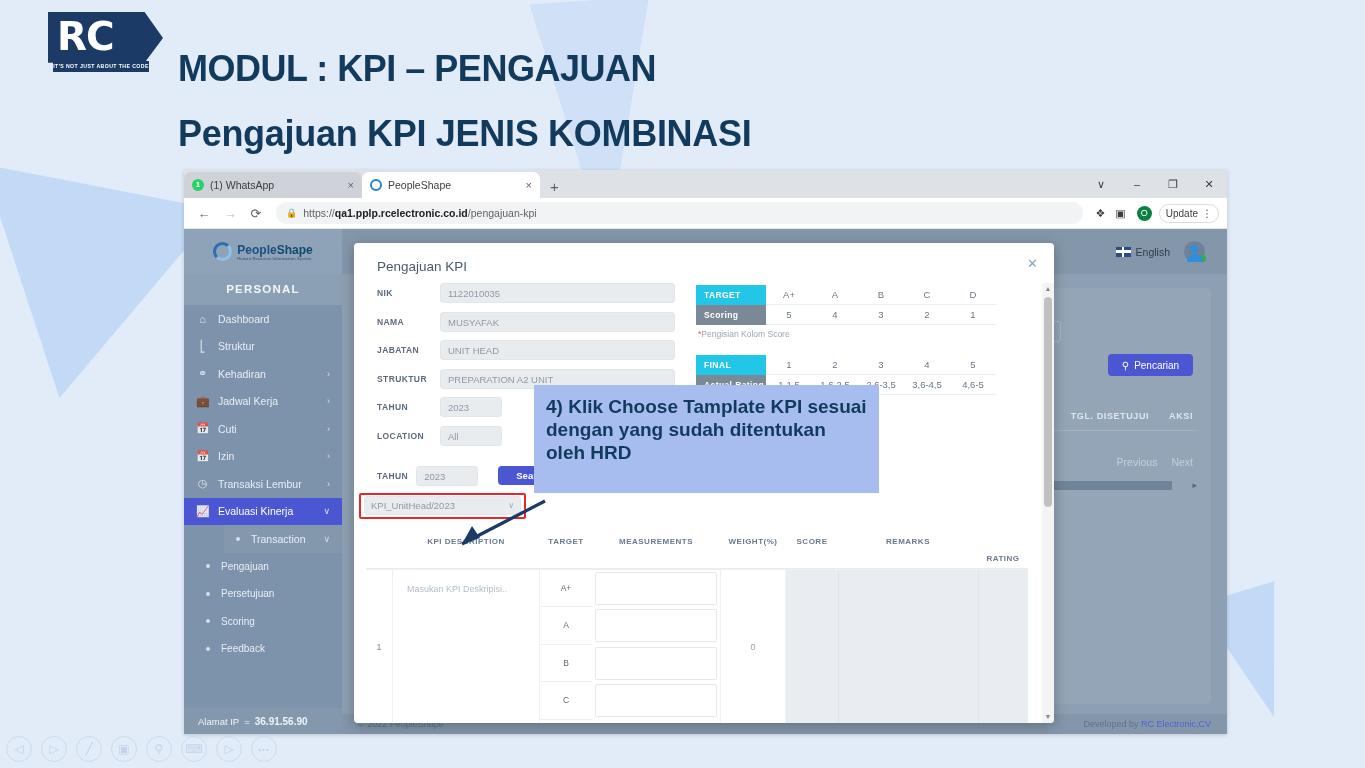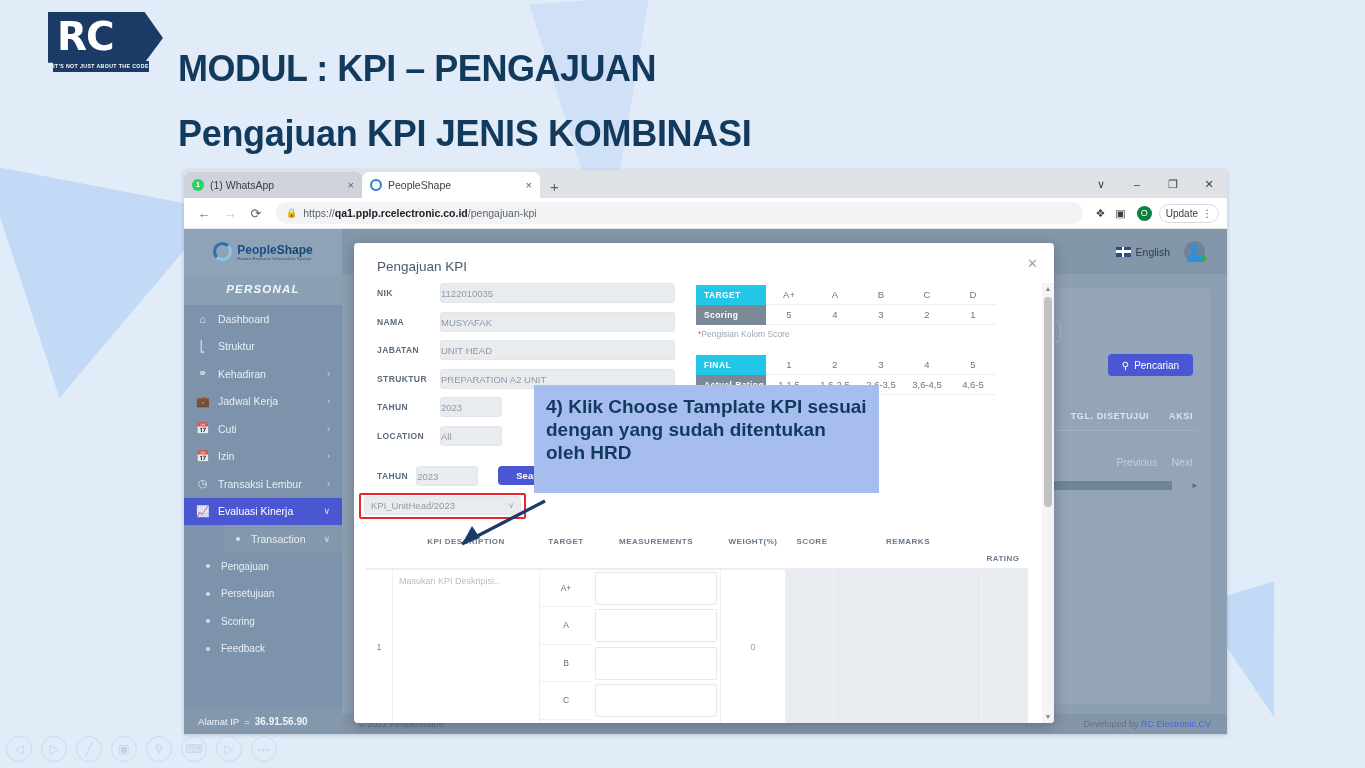--- a/index.html
+++ b/index.html
@@ -152,21 +152,21 @@
     width: 19px; height: 19px; border-radius: 50%;
     border: 3px solid #2f6fb0; border-right-color: #8ec1e8;
     border-bottom-color: #8ec1e8;
   }
   .sb-brand { font-size: 12px; font-weight: bold; color: #1b4e86; }
   .sb-brand em { color: #0c4a6e; font-style: normal; text-align: right; }
   .sb-sub { font-size: 3.8px; color: #45607c; display: block; letter-spacing: .2px; }
   .sb-personal {
     height: 31px; line-height: 31px; text-align: center;
     font-size: 11.5px; font-weight: bold; letter-spacing: 1.2px;
-    background: #8ba0b5; color: #f2f6fa; font-style: italic;
+    background: #8ba0b5; color: #f2f6fa;
   }
   .sb-item {
     height: 27.5px; display: flex; align-items: center; gap: 9px;
     padding: 0 12px; font-size: 10.5px; color: #e8eef4;
   }
   .sb-item .ico { width: 13px; text-align: center; font-size: 11px; opacity: .85; }
   .sb-item .chev { margin-left: auto; font-size: 9px; opacity: .8; }
   .sb-item.active { background: #4a56d2; color: #fff; position: relative; }
   .sb-item.active::after {
     content: ""; position: absolute; right: -3px; top: 3px;
@@ -306,21 +306,21 @@
     font-size: 7px; color: #888; text-align: center; line-height: 12px; }
 
   .frow { display: flex; align-items: center; margin: 0 0 8.5px 23px; }
   .flabel {
     width: 63px; font-size: 8.5px; color: #5c6b7c;
     letter-spacing: .4px; font-weight: bold;
   }
   .finput {
     height: 20px; background: #e9ecef; border: 1px solid #e2e6ea;
     border-radius: 3px; font-size: 9.5px; color: #8e9aa7;
-    line-height: 19px; width: 235px;
+    padding-left: 7px; line-height: 19px; width: 235px;
   }
   .finput.short { width: 62px; }
 
   
   .stable { position: absolute; left: 342px; width: 300px; font-size: 9px; }
   .stable.t1 { top: 2px; }
   .stable.t2 { top: 72px; }
   .srow { display: flex; border-bottom: 1px solid #eceff2; height: 20px; align-items: center; }
   .slab {
     width: 70px; height: 20px; line-height: 20px; color: #fff;
@@ -371,21 +371,21 @@
   .c-sc { width: 52px; }
   .c-rem { width: 140px; }
   .c-rt { width: 50px; margin-top: 17px; }
   .kpi-body { display: flex; border-top: 1px solid #eef1f4; }
   .kpi-no {
     width: 26px; display: flex; align-items: center; justify-content: center;
     font-size: 9px; color: #7b8896;
   }
   .kpi-desc {
     width: 148px; border-left: 1px solid #eef1f4; border-right: 1px solid #eef1f4;
-    padding: 6px; font-size: 9px; color: #b3bec9;
+    padding: 14px; font-size: 9px; color: #b3bec9;
   }
   .kpi-tgtcol { width: 52px; }
   .kpi-tgt {
     height: 37.5px; display: flex; align-items: center; justify-content: center;
     font-size: 8.5px; color: #5c6b7c; border-bottom: 1px solid #eef1f4;
   }
   .kpi-meascol { width: 128px; padding: 2px 3px; }
   .kpi-meas {
     height: 33px; border: 1px solid #e4e9ee; border-radius: 2px;
     margin-bottom: 4.5px; background: #fff;

